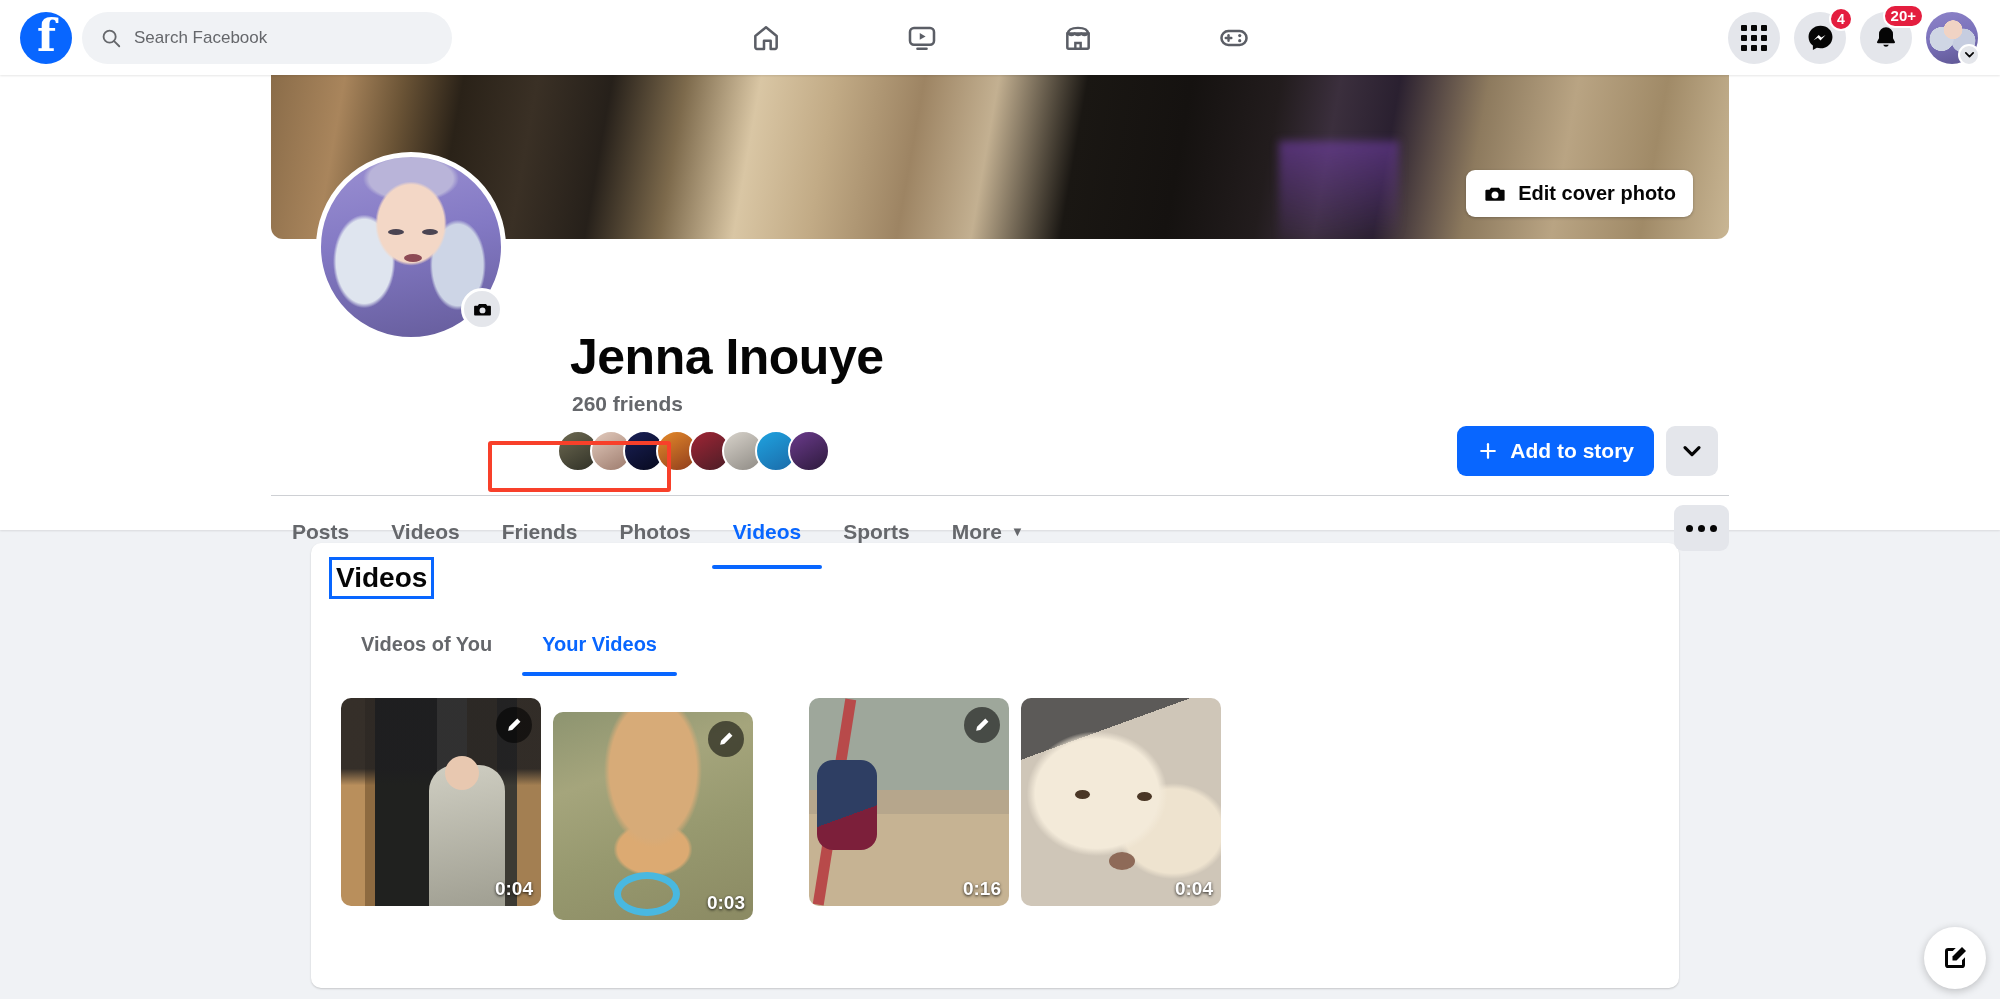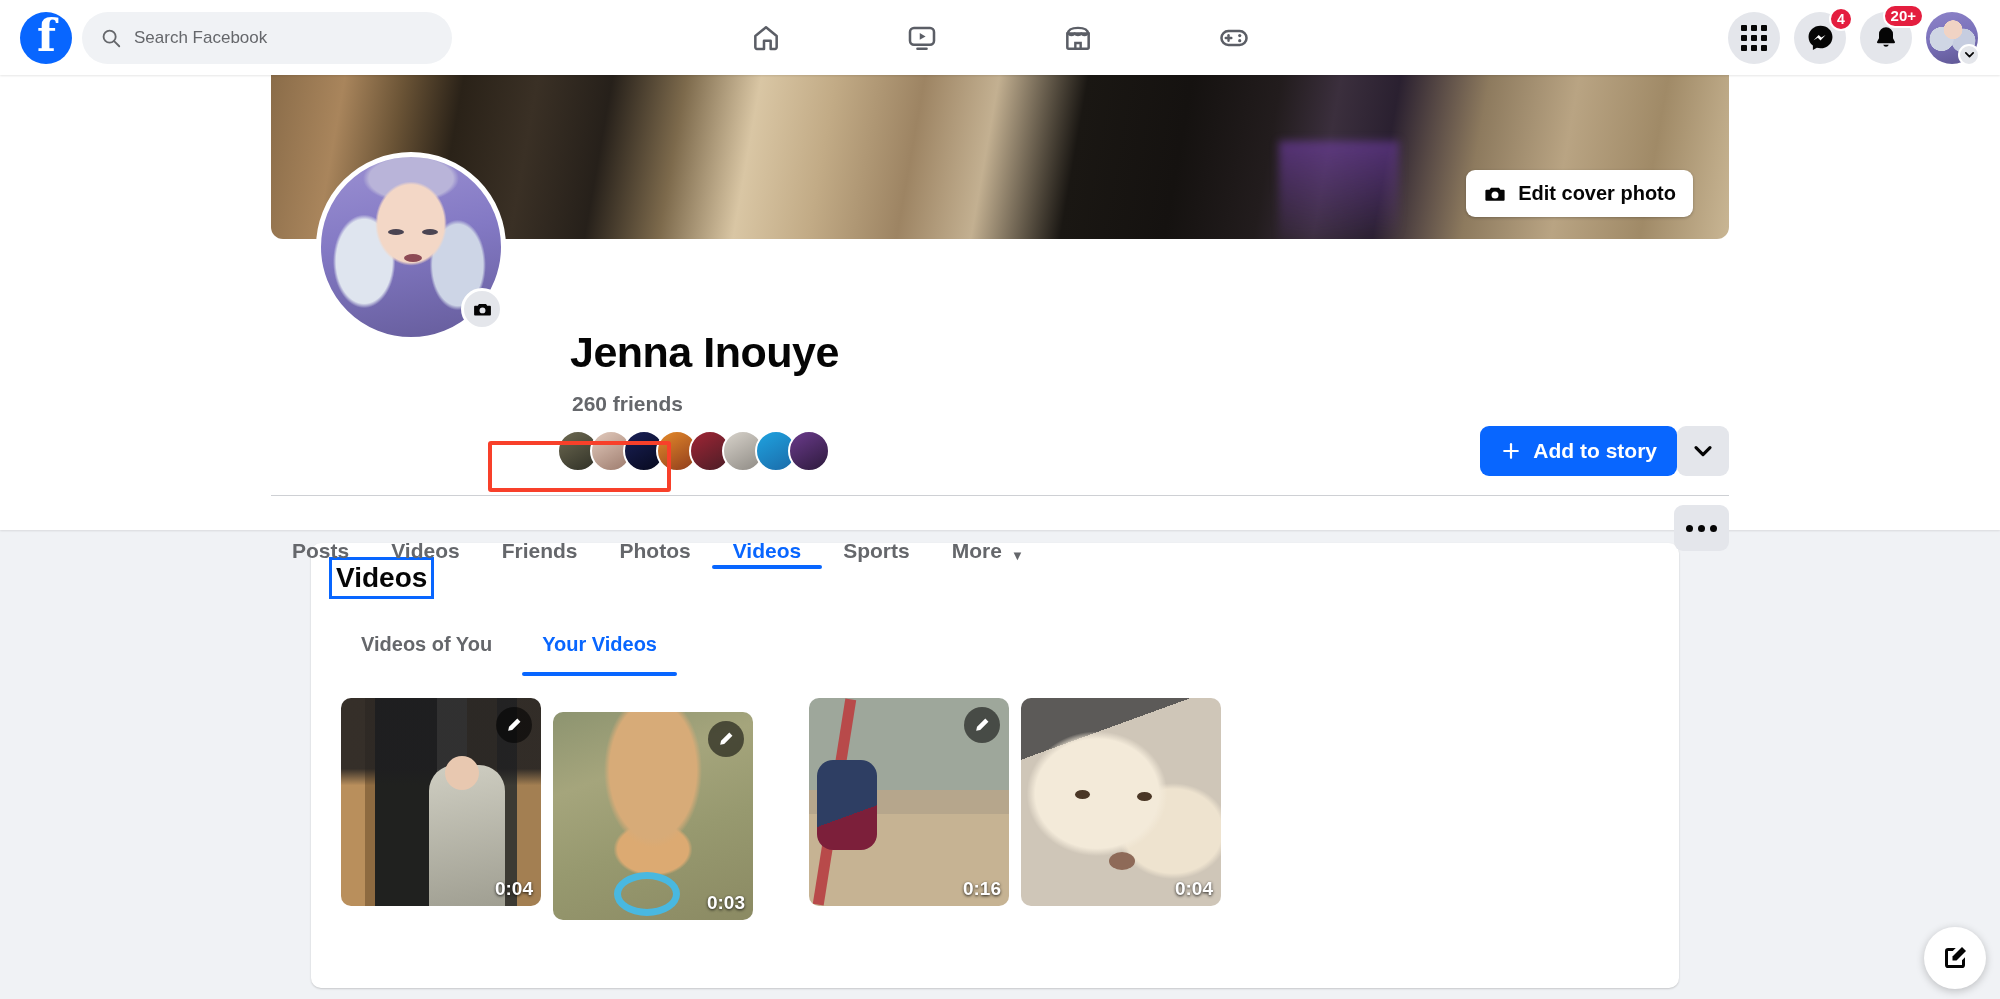--- a/index.html
+++ b/index.html
@@ -143,53 +143,53 @@
   .pfp-cam {
     position: absolute; right: 3px; bottom: 12px;
     width: 42px; height: 42px; border-radius: 50%;
     background: #e4e6eb; border: 3px solid #fff;
     display: flex; align-items: center; justify-content: center;
     cursor: pointer;
   }
 
   .pname {
     position: absolute; left: 570px; top: 253px;
-    font-size: 43px; font-weight: 700; letter-spacing: -.5px;
+    font-size: 50px; font-weight: 700; letter-spacing: -.5px;
   }
   .pfriends {
     position: absolute; left: 572px; top: 317px;
     font-size: 21px; font-weight: 600; color: #65676b;
   }
   .friend-avis {
     position: absolute; left: 557px; top: 355px;
     display: flex;
   }
   .friend-avis .fa {
     width: 42px; height: 42px; border-radius: 50%;
     border: 2px solid #fff; margin-left: -9px;
   }
   .friend-avis .fa:first-child { margin-left: 0; }
 
-  .actions { position: absolute; right: 271px; top: 351px; display: flex; }
+  .actions { position: absolute; right: 282px; top: 351px; display: flex; gap: 12px; }
   .btn {
     height: 50px; border-radius: 9px; display: flex; align-items: center;
     gap: 11px; padding: 0 20px; font-size: 21px; font-weight: 700; cursor: pointer;
     border: none; font-family: inherit;
   }
   .btn-blue { background: #0866ff; color: #fff; }
   .btn-grey { background: #e4e6eb; color: #050505; }
   .btn-icon { width: 52px; justify-content: center; padding: 0; }
 
   .tabs-row {
     position: absolute; left: 271px; right: 271px; top: 420px;
     height: 72px; border-top: 1px solid #ced0d4;
     display: flex; align-items: center;
   }
   .tab {
-    height: 62px; padding: 0 21px; display: flex; align-items: flex-end;
+    height: 62px; padding: 0 21px; display: flex; align-items: center;
     font-size: 21px; font-weight: 600; color: #65676b;
     cursor: pointer; position: relative; border-radius: 9px;
   }
   .tab.active { color: #0866ff; }
   .tab.active::after {
     content: ""; position: absolute; left: 0; right: 0; bottom: -6px;
     height: 4px; background: #0866ff; border-radius: 2px;
   }
   .tab .caret { margin-left: 9px; font-size: 13px; }
   .hl-box {

